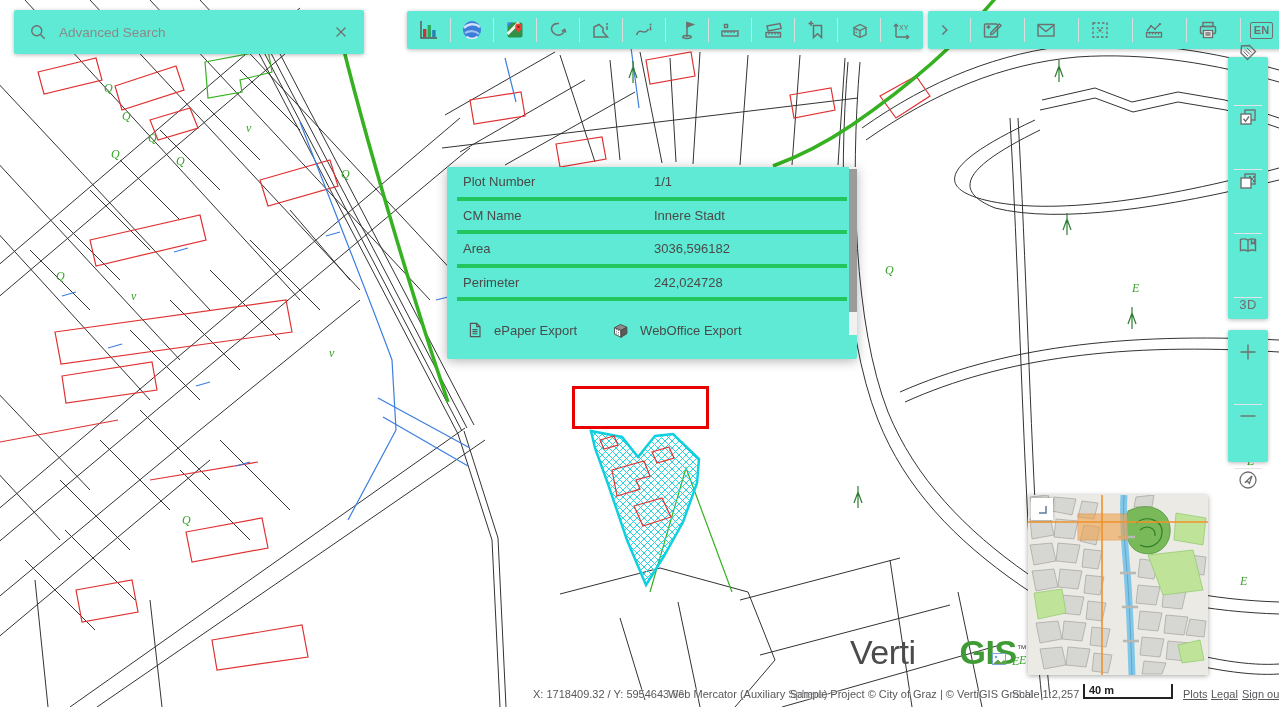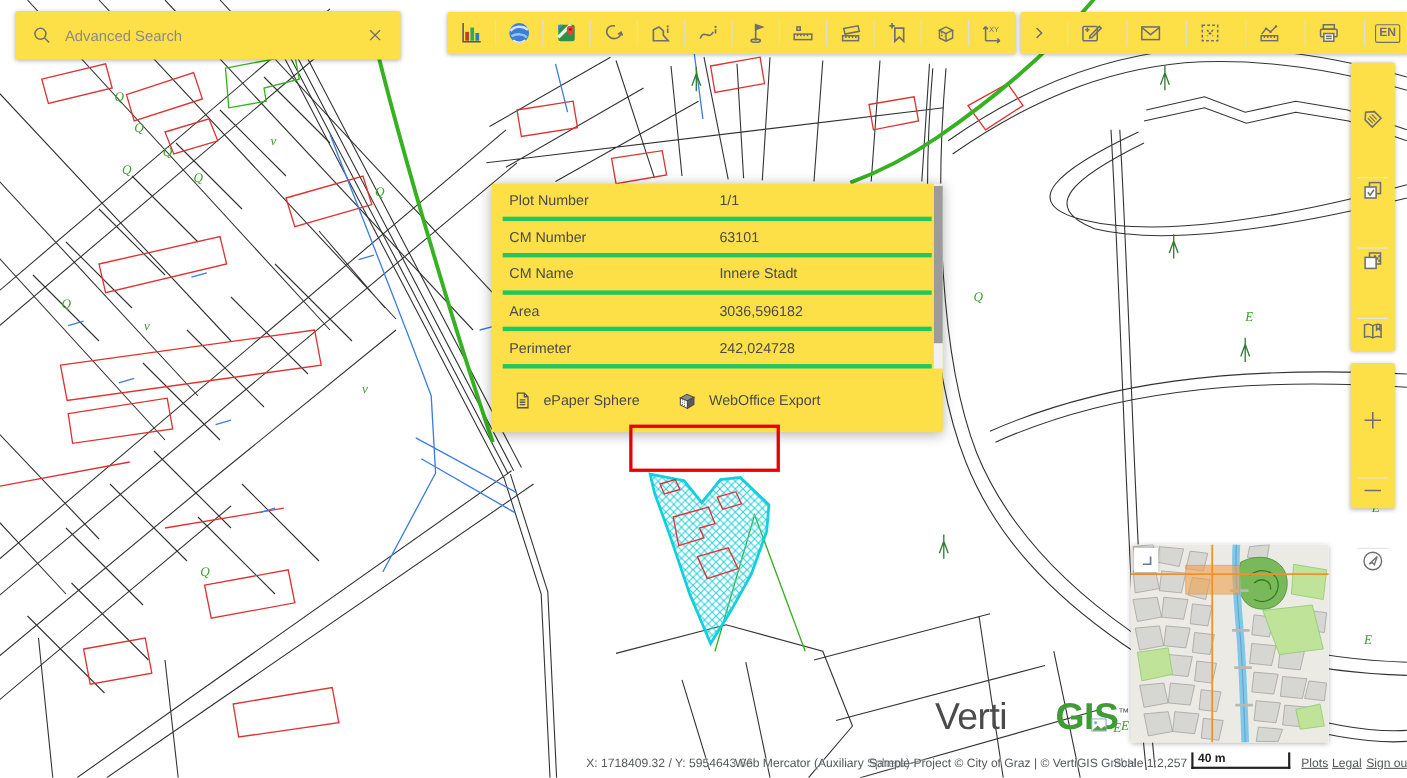--- a/index.html
+++ b/index.html
@@ -3,21 +3,21 @@
 <meta charset="utf-8">
 <style>
   * { margin:0; padding:0; box-sizing:border-box; }
   html,body { width:1279px; height:707px; overflow:hidden; }
   body { font-family:"Liberation Sans", sans-serif; position:relative; background:#fff; }
 
   
   .map-layer { position:absolute; inset:0; z-index:0; }
 
   
-  .panel { background:#fde047; border-radius:2px; box-shadow:0 1px 4px rgba(0,0,0,.28); position:absolute; }
+  .panel { background:#5eead4; border-radius:2px; box-shadow:0 1px 4px rgba(0,0,0,.28); position:absolute;justify-content:center; }
 
   .search { left:14px; top:10px; width:350px; height:44px; display:flex; align-items:center; padding:0 14px; gap:11px; z-index:10; }
   .search input { border:none; outline:none; flex:1; font-size:13.5px; color:#444; font-family:inherit; background:transparent; }
   .search input::placeholder { color:#8a8a8a; }
   .icon-btn { display:flex; align-items:center; justify-content:center; color:#6f6f6f; cursor:pointer; }
 
   .tbar { display:flex; align-items:center; height:38px; z-index:10; }
   .tcell { width:43px; height:38px; display:flex; align-items:center; justify-content:center; color:#6f6f6f; cursor:pointer; position:relative; }
   .tcell.narrow { width:31px; }
   .tcell + .tcell::before { content:''; position:absolute; left:0; top:7px; bottom:7px; width:1px; background:#ddd; }
@@ -330,24 +330,20 @@
         <path d="M8.8,14.8 L16,8 L13.4,15.4 L11.4,13.2 Z"></path>
       </svg>
   </span>
 </div>
 
 <div class="panel dialog">
   <div class="drows">
     <div class="drow">
       <span class="dlabel">Plot Number</span>
         <span class="dvalue">1/1</span>
-    </div>
-    <div class="drow">
-      <span class="dlabel">CM Number</span>
-        <span class="dvalue">63101</span>
     </div>
     <div class="drow">
       <span class="dlabel">CM Name</span>
         <span class="dvalue">Innere Stadt</span>
     </div>
     <div class="drow">
       <span class="dlabel">Area</span>
         <span class="dvalue">3036,596182</span>
     </div>
     <div class="drow">
@@ -358,21 +354,21 @@
         <div class="dthumb"></div>
       </div>
   </div>
   <div class="dactions">
     <span class="daction">
       <svg width="20" height="20" viewBox="0 0 24 24" fill="none" stroke="#555" stroke-width="1.4">
           <path d="M6.5,4 H14 L18,8 V20 H6.5 Z"></path>
           <path d="M14,4 V8 H18"></path>
           <path d="M9,11.5 h6 M9,14 h6 M9,16.5 h6"></path>
         </svg>
-      <span>ePaper Sphere</span>
+      <span>ePaper Export</span>
     </span>
     <span class="daction">
       <svg width="22" height="22" viewBox="0 0 24 24">
           <path d="M6,9.5 L12.5,6 L19.5,9 L13,12.5 Z" fill="#8d8d8d" stroke="#4a4a4a" stroke-width="1"></path>
           <path d="M6,9.5 V16.5 L13,20 V12.5 Z" fill="#fff" stroke="#4a4a4a" stroke-width="1"></path>
           <path d="M19.5,9 V16 L13,20 V12.5 Z" fill="#5a5a5a" stroke="#4a4a4a" stroke-width="1"></path>
           <path d="M7.5,11.3 L11.5,13.2 M7.5,13.6 L11.5,15.5 M7.5,15.9 L11.5,17.8" stroke="#4a4a4a" stroke-width="0.9" stroke-dasharray="1.2 1.2"></path>
         </svg>
       <span>WebOffice Export</span>
     </span>

